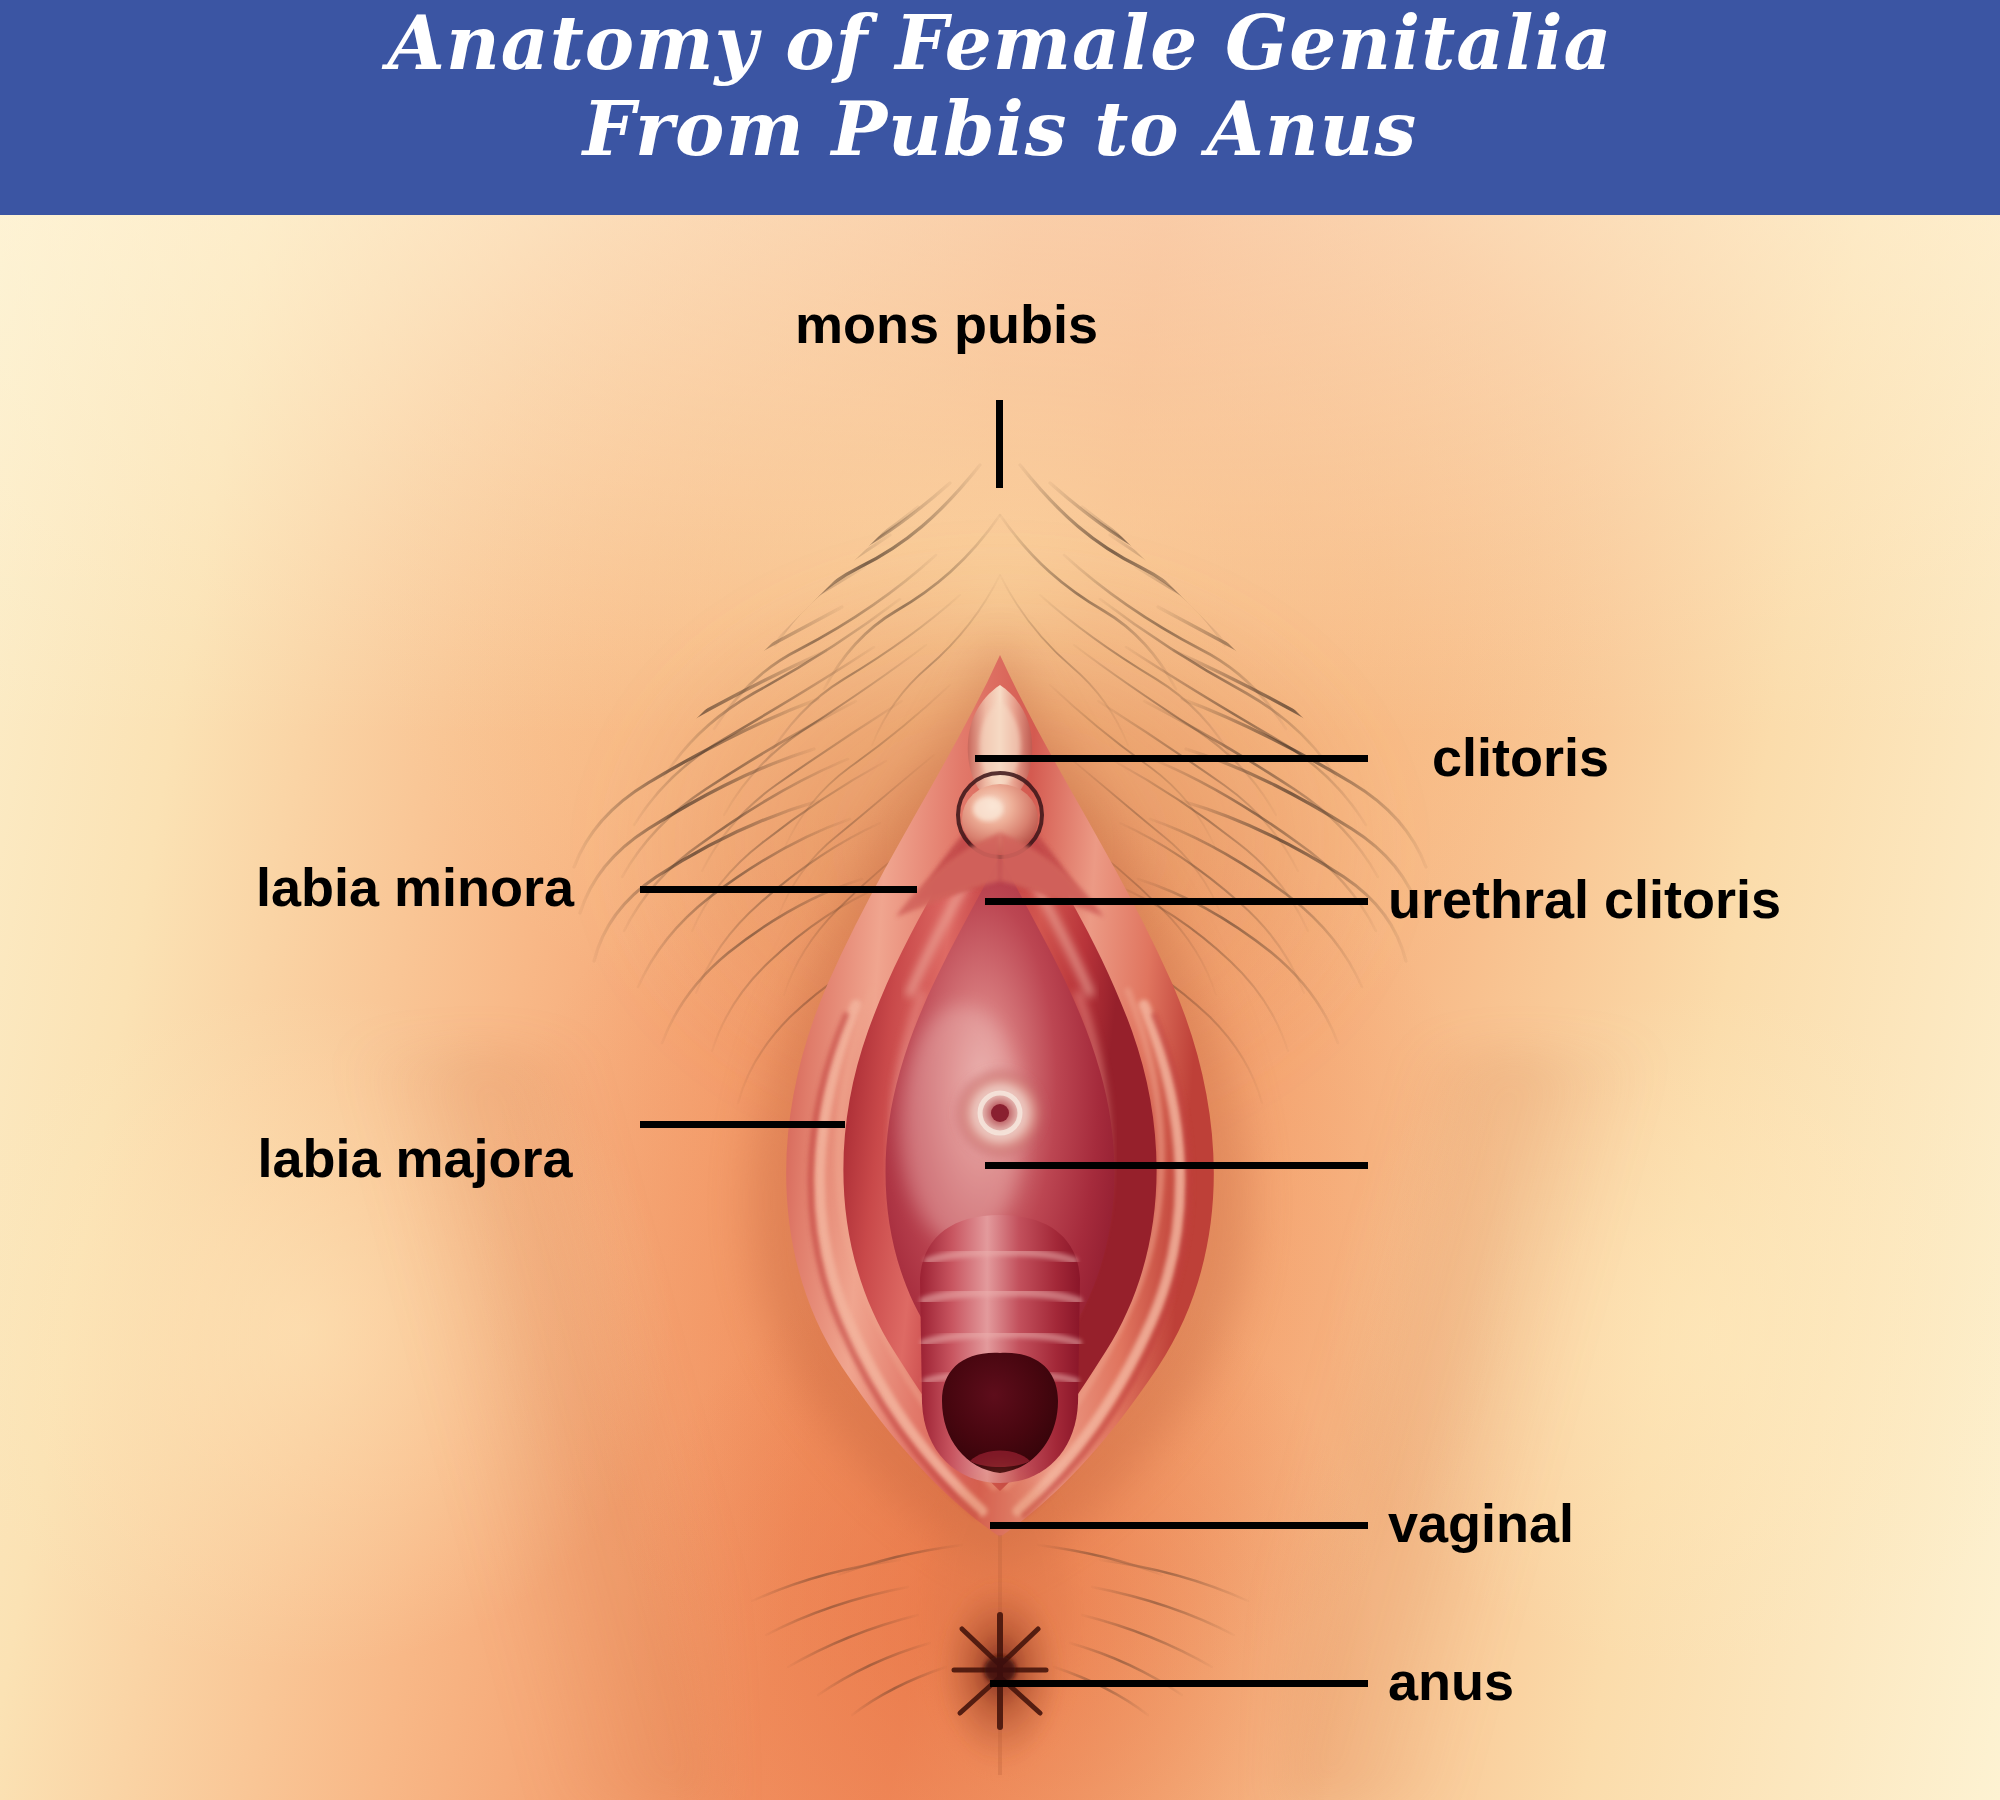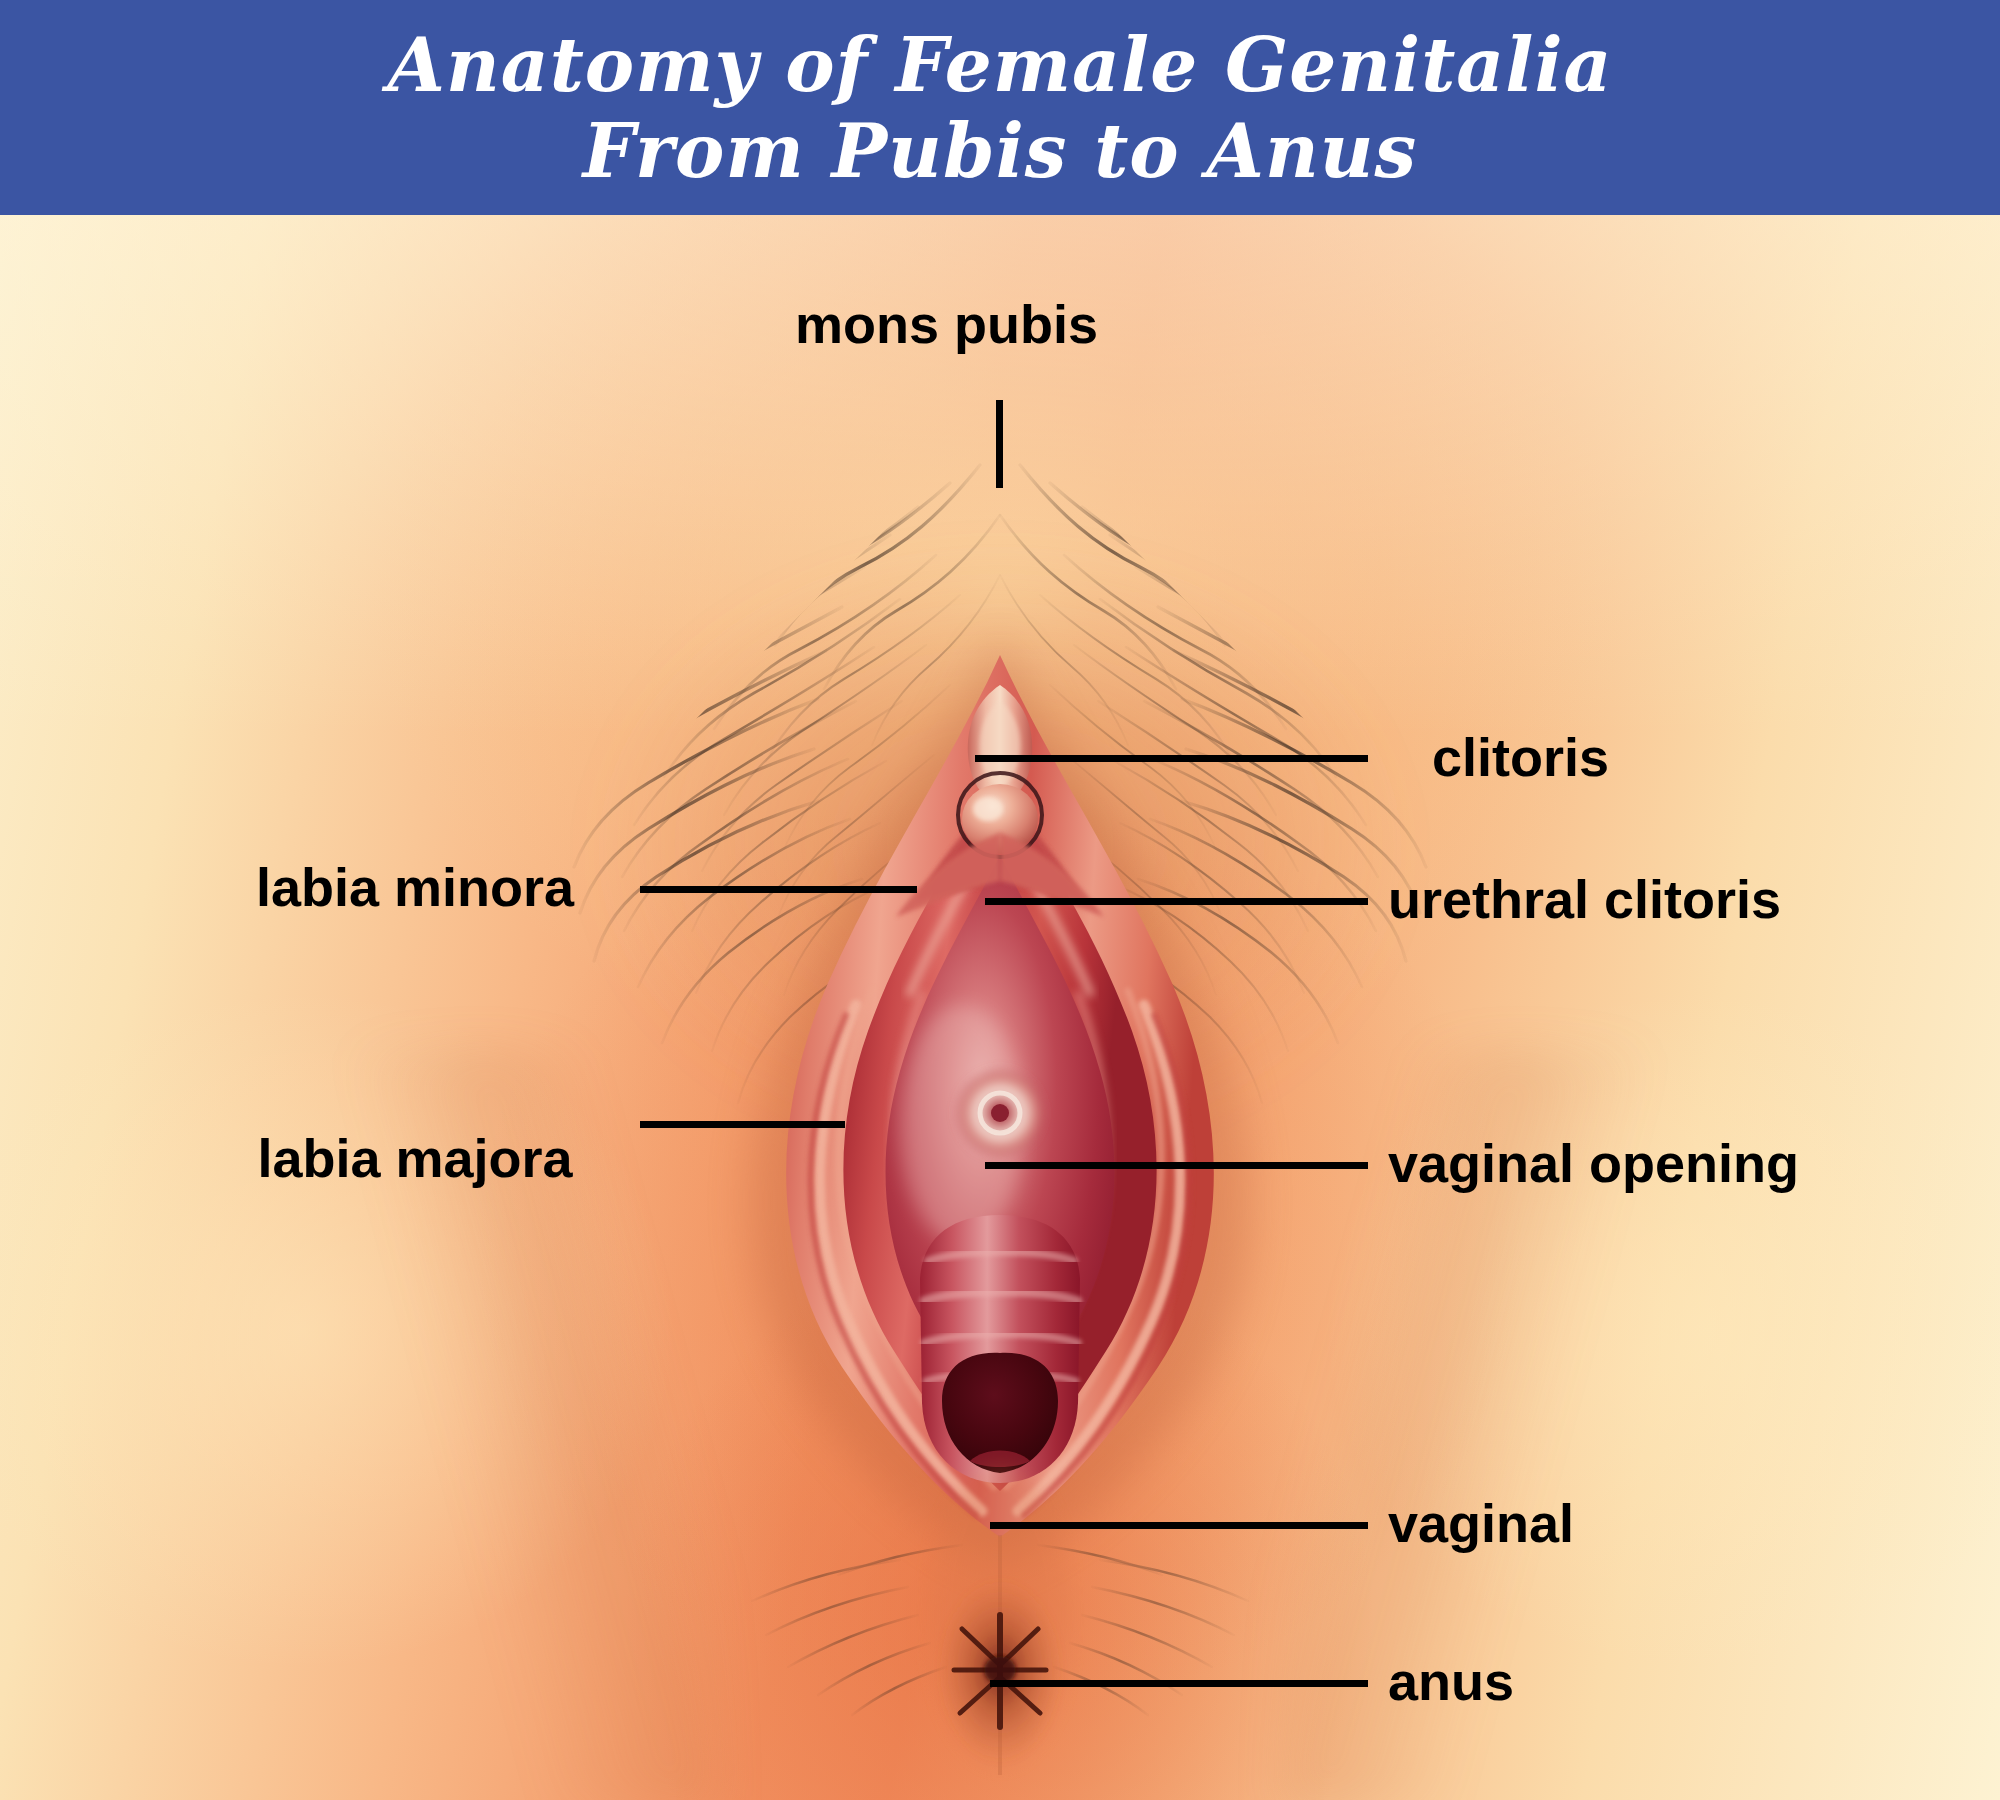--- a/index.html
+++ b/index.html
@@ -38,21 +38,21 @@
   .crease-r{
     position:absolute;left:1280px;top:1050px;width:420px;height:760px;
     background:linear-gradient(105deg, rgba(205,110,62,0) 22%, rgba(205,110,62,0.18) 38%, rgba(205,110,62,0) 60%);
     filter:blur(22px);
   }
 
   
   .banner{
     position:absolute;left:0;top:0;width:2000px;height:215px;
     background:#3B55A3;display:flex;flex-direction:column;
-    align-items:center;justify-content:center;
+    align-items:center;justify-content:flex-start;
   }
   .banner .tline{
     color:#FFFFFF;font-family:"DejaVu Serif",serif;font-style:italic;
     font-weight:700;font-size:74px;line-height:86px;letter-spacing:1px;
     text-align:center;white-space:nowrap;
   }
 
   
   #art{position:absolute;left:0;top:215px;width:2000px;height:1585px;}
 
@@ -411,21 +411,20 @@
   <div class="lead" style="left:640px;top:886px;width:277px;"></div>
 
   <div class="lead" style="left:640px;top:1121px;width:205px;"></div>
 
   <div class="lbl r" style="left:795px;top:295px;">mons pubis</div>
 
   <div class="lbl r" style="left:1388px;top:728px;margin-left:44px;">clitoris</div>
 
   <div class="lbl r" style="left:1388px;top:870px;">urethral clitoris</div>
 
-  <div class="lbl r" style="left:1388px;top:1134px;">vaginal opening</div>
 
   <div class="lbl r" style="left:1388px;top:1494px;">vaginal</div>
 
   <div class="lbl r" style="left:1388px;top:1652px;">anus</div>
 
   <div class="lbl l" style="left:215px;top:858px;width:400px;">labia minora</div>
 
   <div class="lbl l" style="left:215px;top:1093px;width:400px;margin-top:36px;">labia majora</div>
 
 </div>

